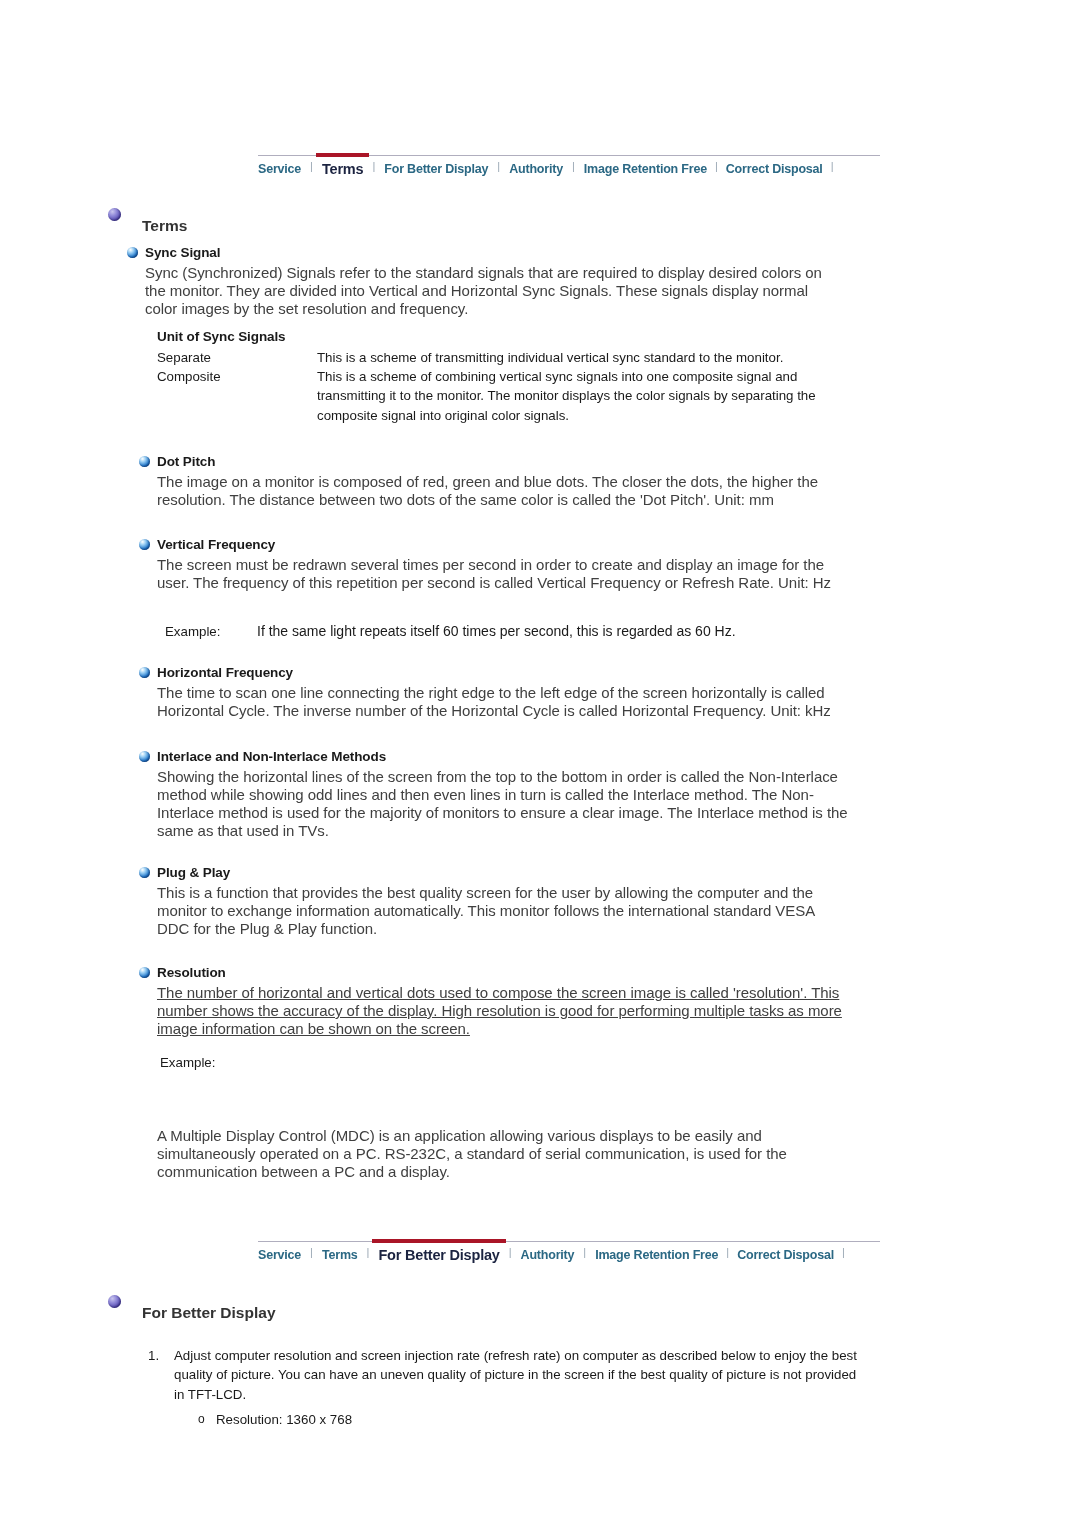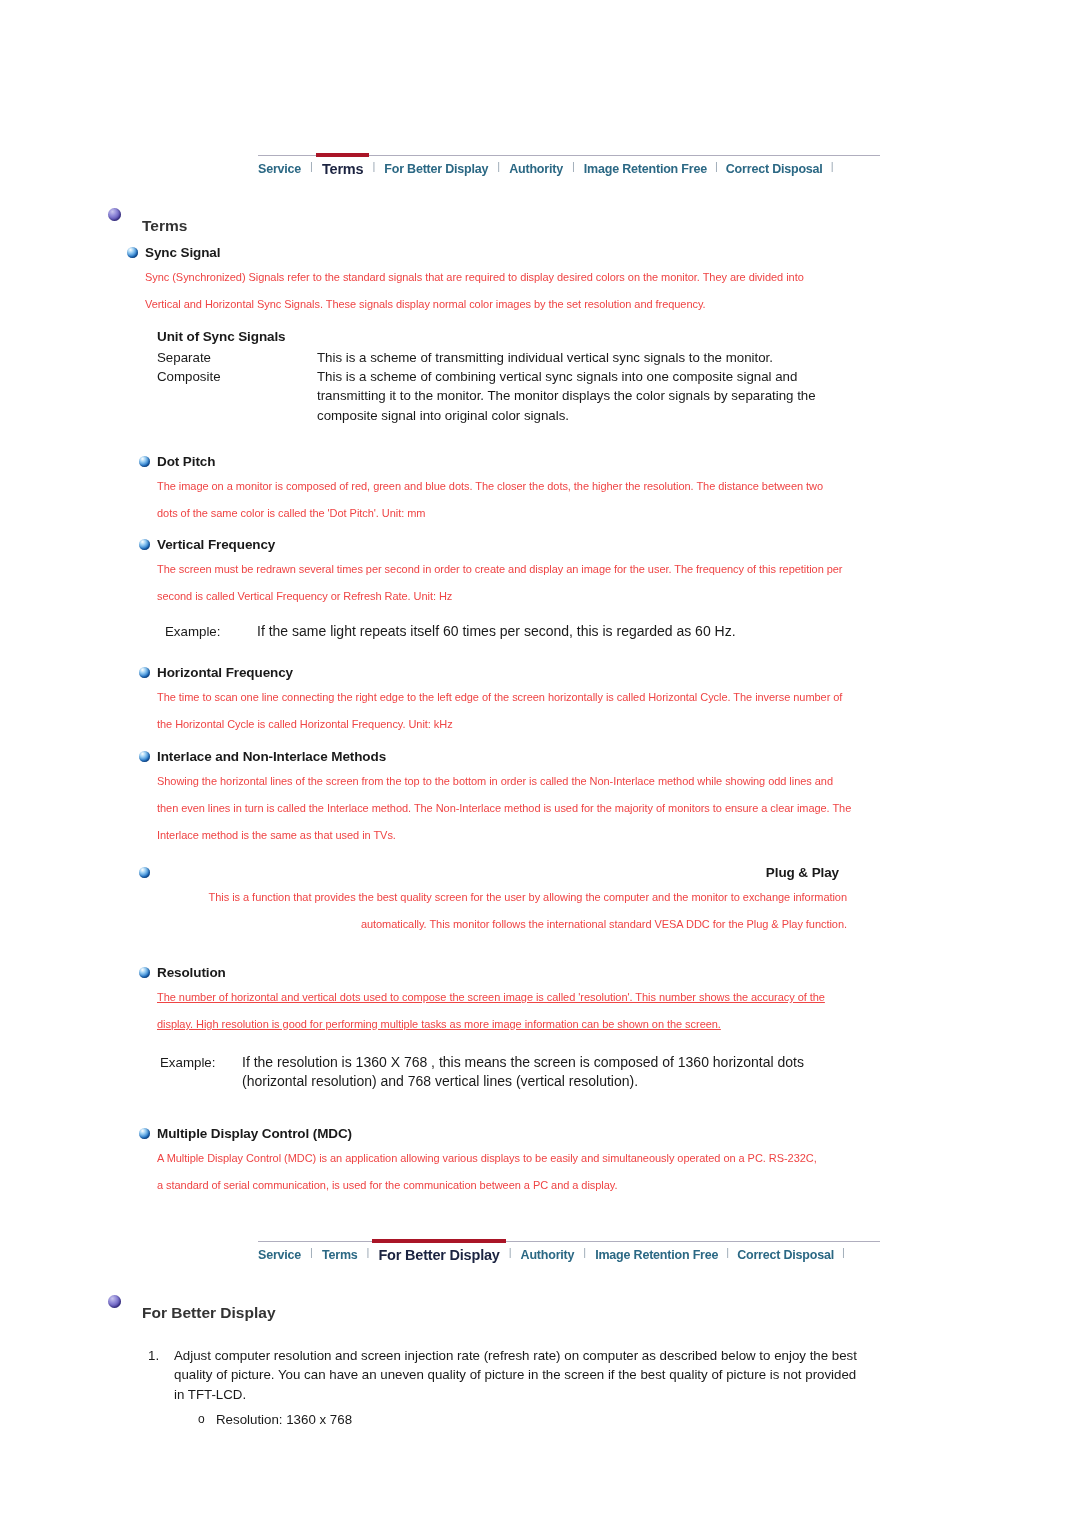--- a/index.html
+++ b/index.html
@@ -107,23 +107,23 @@
     left: 0px;
     top: 3px;
     width: 11px;
     height: 11px;
     border-radius: 50%;
     background: radial-gradient(circle at 32% 26%, #ffffff 0%, #9fd2f5 26%, #2a7fd0 62%, #0b3f83 100%);
     box-shadow: inset -1px -1px 2px rgba(2,26,70,0.5);
   }
 
   .body-text {
-    font-size: 11px;
-    line-height: 27px;
-    color: #ef4444;
+    font-size: 15px;
+    line-height: 18px;
+    color: #404040;
     letter-spacing: -0.05px;
   }
 
   
   .deftable {
     display: table;
     border-collapse: collapse;
   }
   .defrow { display: table-row; }
   .defterm {
@@ -225,21 +225,21 @@
       <span>Sync Signal</span>
     </div>
     <div class="body-text" style="margin-left:18px; margin-top:2px; width:690px;">Sync (Synchronized) Signals refer to the standard signals that are required to display desired colors on the monitor. They are divided into Vertical and Horizontal Sync Signals. These signals display normal color images by the set resolution and frequency.</div>
   </div>
 
   <div style="position:absolute; left:157px; top:328px; width:700px;">
     <div class="sub-title" style="padding-left:0;">Unit of Sync Signals</div>
     <div class="deftable" style="margin-top:2px; width:690px;">
       <div class="defrow">
         <div class="defterm">Separate</div>
-        <div class="defdesc">This is a scheme of transmitting individual vertical sync signals to the monitor.</div>
+        <div class="defdesc">This is a scheme of transmitting individual vertical sync standard to the monitor.</div>
       </div>
       <div class="defrow">
         <div class="defterm">Composite</div>
         <div class="defdesc">This is a scheme of combining vertical sync signals into one composite signal and transmitting it to the monitor. The monitor displays the color signals by separating the composite signal into original color signals.</div>
       </div>
     </div>
   </div>
 
   <div style="position:absolute; left:139px; top:453px; width:700px;">
     <div class="sub-title">
@@ -271,46 +271,41 @@
   </div>
 
   <div style="position:absolute; left:139px; top:748px; width:700px;">
     <div class="sub-title">
       <span class="bullet-blue"></span>
       <span>Interlace and Non-Interlace Methods</span>
     </div>
     <div class="body-text" style="margin-left:18px; margin-top:2px; width:700px;">Showing the horizontal lines of the screen from the top to the bottom in order is called the Non-Interlace method while showing odd lines and then even lines in turn is called the Interlace method. The Non-Interlace method is used for the majority of monitors to ensure a clear image. The Interlace method is the same as that used in TVs.</div>
   </div>
 
-  <div style="position:absolute; left:139px; top:864px; width:700px;text-align:right;">
+  <div style="position:absolute; left:139px; top:864px; width:700px;">
     <div class="sub-title">
       <span class="bullet-blue"></span>
       <span>Plug &amp; Play</span>
     </div>
     <div class="body-text" style="margin-left:18px; margin-top:2px; width:690px;">This is a function that provides the best quality screen for the user by allowing the computer and the monitor to exchange information automatically. This monitor follows the international standard VESA DDC for the Plug &amp; Play function.</div>
   </div>
 
   <div style="position:absolute; left:139px; top:964px; width:700px;">
     <div class="sub-title">
       <span class="bullet-blue"></span>
       <span>Resolution</span>
     </div>
     <div class="body-text" style="margin-left:18px; margin-top:2px; width:705px;text-decoration:underline;">The number of horizontal and vertical dots used to compose the screen image is called 'resolution'. This number shows the accuracy of the display. High resolution is good for performing multiple tasks as more image information can be shown on the screen.</div>
   </div>
 
   <div class="example" style="position:absolute; left:160px; top:1053px; width:700px;">
     <div class="ex-label" style="width:70px;">Example:</div>
-    <div class="ex-text">If the resolution is 1360 X 768 , this means the screen is composed of 1360 horizontal dots (horizontal resolution) and 768 vertical lines (vertical resolution).</div>
   </div>
 
   <div style="position:absolute; left:139px; top:1125px; width:700px;">
-    <div class="sub-title">
-      <span class="bullet-blue"></span>
-      <span>Multiple Display Control (MDC)</span>
-    </div>
     <div class="body-text" style="margin-left:18px; margin-top:2px; width:660px;">A Multiple Display Control (MDC) is an application allowing various displays to be easily and simultaneously operated on a PC. RS-232C, a standard of serial communication, is used for the communication between a PC and a display.</div>
   </div>
 
   <div class="navwrap" style="top:1241px;">
     <div class="navrule"></div>
     <div class="nav">
       <span class="navitem">Service</span>
       <span class="navsep">|</span>
       <span class="navitem">Terms</span>
       <span class="navsep">|</span>

